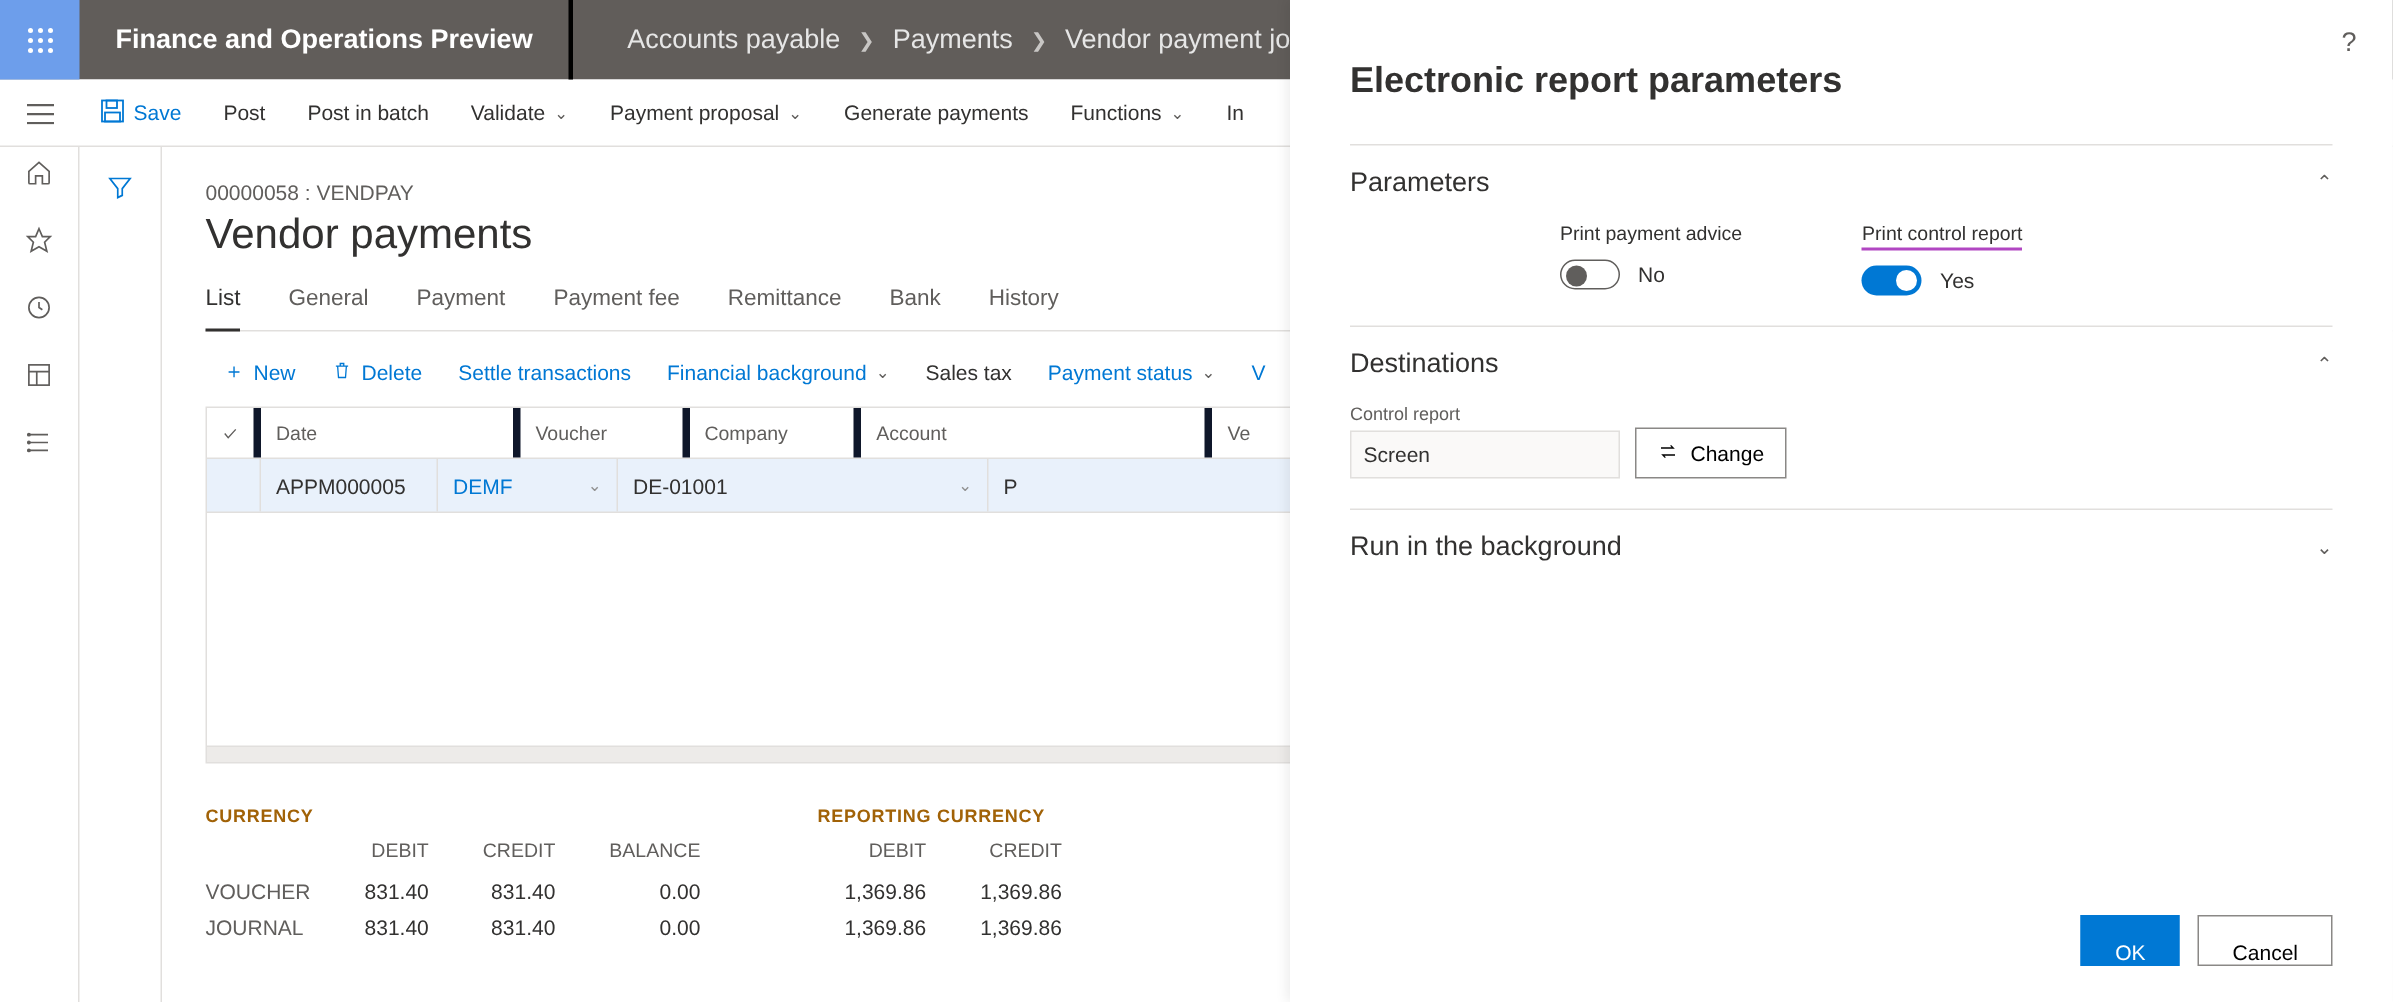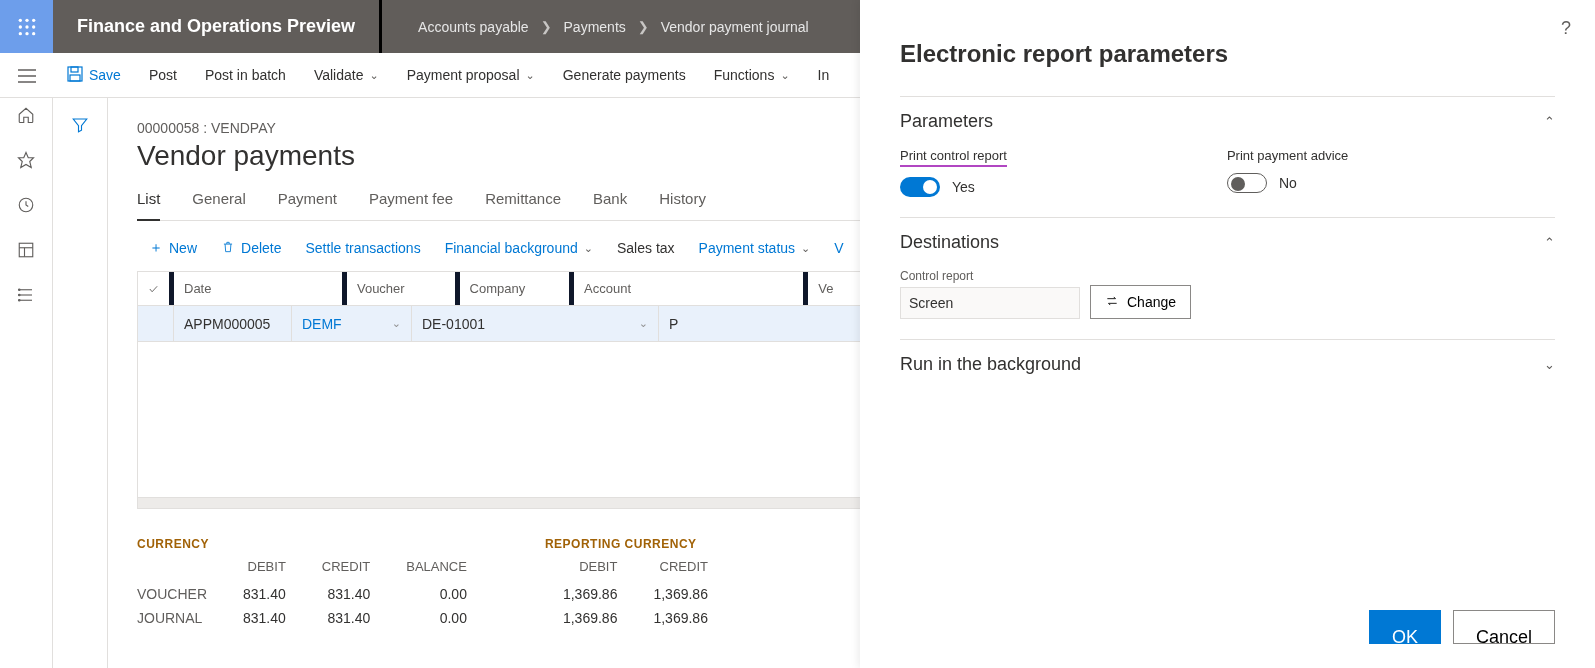--- a/index.html
+++ b/index.html
@@ -4,21 +4,21 @@
 <style>
 * { box-sizing: border-box; margin: 0; padding: 0; font-family: "Segoe UI", Arial, sans-serif; }
 body { background: #fff; color: #323130; font-size: 14px; overflow: hidden; width: 1595px; height: 668px; position: relative; }
 
 
 .top-header { height: 53px; background: #615d5a; display: flex; align-items: center; }
 .waffle { width: 53px; height: 53px; background: #6d9eeb; display: flex; align-items: center; justify-content: center; color: #fff; cursor: pointer; }
 .waffle svg { width: 20px; height: 20px; }
 .app-title { color: #fff; font-size: 18px; font-weight: 600; padding: 0 24px; border-right: 3px solid #000000; height: 53px; display: flex; align-items: center; }
 .breadcrumb { display: flex; align-items: center; padding: 0 24px; }
-.breadcrumb-item { color: #e6e6e6; font-size: 14px; padding: 0 12px; cursor: pointer; }
+.breadcrumb-item { color: #e6e6e6; font-size: 18px; padding: 0 12px; cursor: pointer; }
 .breadcrumb-sep { color: #c8c6c4; font-size: 13px; }
 
 
 .action-bar { height: 45px; background: #fff; border-bottom: 1px solid #e1dfdd; display: flex; align-items: center; padding: 0 0 0 53px; }
 .action-bar .hamburger { position: absolute; left: 0; top: 53px; width: 53px; height: 45px; display:flex; align-items:center; justify-content:center; cursor:pointer; }
 .action-btn { padding: 0 14px; height: 45px; display: flex; align-items: center; color: #323130; cursor: pointer; font-size: 14px; }
 .action-btn.save { color: #0078d4; }
 .action-btn .chev { margin-left: 6px; color: #605e5c; font-size: 11px; }
 .save-icon { margin-right: 6px; color:#0078d4; }
 
@@ -84,21 +84,21 @@
 .toggle.on .knob { background:#fff; right:3px;}
 .toggle.off .knob { background:#605e5c; left:3px;}
 .toggle-val { font-size:14px;}
 
 .dest-row { display:flex; align-items:flex-end; gap:10px;}
 .dest-field { display:flex; flex-direction:column; gap:4px;}
 .dest-input { width:180px; height:32px; border:1px solid #e1dfdd; background:#faf9f8; padding:0 8px; font-size:14px; color:#323130;}
 .change-btn { height:34px; border:1px solid #8a8886; background:#fff; padding:0 14px; display:flex; align-items:center; gap:8px; cursor:pointer; font-size:14px;}
 
 .panel-footer { margin-top:auto; display:flex; justify-content:flex-end; gap:12px; padding-top:16px;}
-.btn { height:34px; padding:16px 22px; font-size:18px; cursor:pointer; border:1px solid #8a8886; background:#fff;}
+.btn { height:34px; padding:16px 22px; font-size:14px; cursor:pointer; border:1px solid #8a8886; background:#fff;}
 .btn.primary { background:#0078d4; color:#fff; border-color:#0078d4;}
 
 .col-date{width:182px;} .col-vch{width:118px;} .col-comp{width:120px;} .col-acct{width:247px;} .col-vend{width:60px;}
 </style>
 </head>
 <body>
 
 <div class="top-header">
   <div class="waffle">
     <svg viewBox="0 0 24 24" fill="white">
@@ -331,38 +331,38 @@
 <div class="side-panel">
   <span class="help-icon">?</span>
   <div class="panel-title">Electronic report parameters</div>
 
   <div class="section">
     <div class="section-head">
       <span class="section-title">Parameters</span>
       <span class="section-chev">⌃</span>
     </div>
     <div class="section-body">
+      <div class="field-group" style="margin-left:140px;">
+        <span class="field-label">Print payment advice</span>
+        <div class="toggle-row">
+          <div class="toggle off">
+              <div class="knob"></div>
+            </div>
+          <span class="toggle-val">No</span>
+        </div>
+      </div>
       <div class="field-group">
         <span class="field-label hl">Print control report</span>
         <div class="toggle-row">
           <div class="toggle on">
               <div class="knob"></div>
             </div>
           <span class="toggle-val">Yes</span>
         </div>
       </div>
-      <div class="field-group" style="margin-left:140px;">
-        <span class="field-label">Print payment advice</span>
-        <div class="toggle-row">
-          <div class="toggle off">
-              <div class="knob"></div>
-            </div>
-          <span class="toggle-val">No</span>
-        </div>
-      </div>
     </div>
   </div>
 
   <div class="section">
     <div class="section-head">
       <span class="section-title">Destinations</span>
       <span class="section-chev">⌃</span>
     </div>
     <div class="section-body">
       <div class="dest-row">

